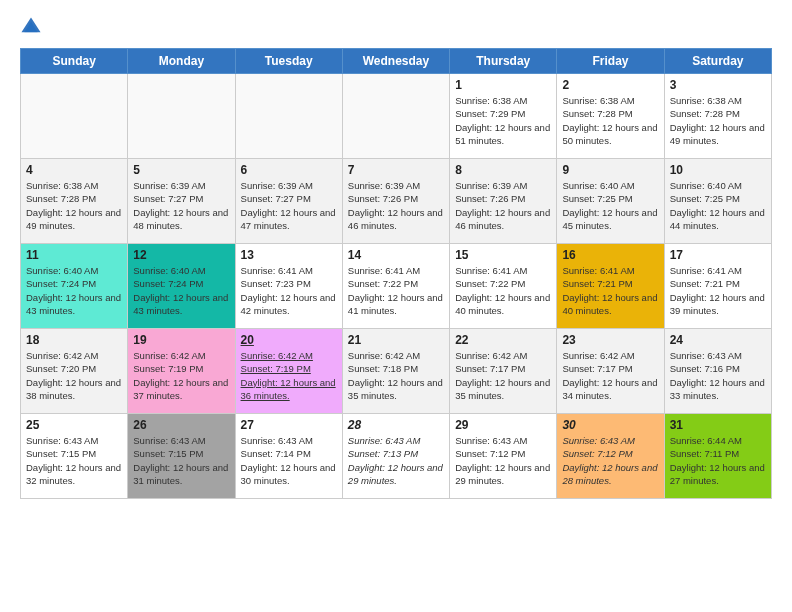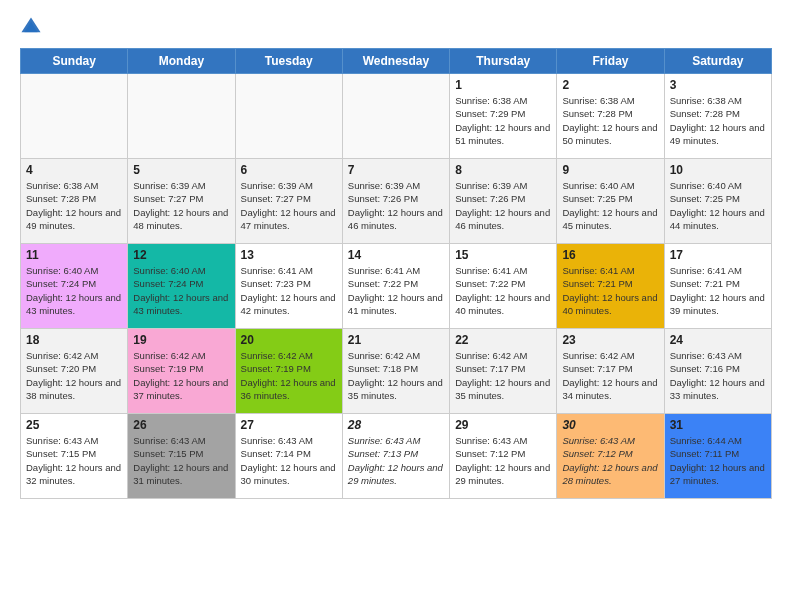--- a/index.html
+++ b/index.html
@@ -178,21 +178,21 @@
           <td style="background: rgb(242, 242, 242);">
             <span class="day-num">9</span>
             <div class="day-info">Sunrise: 6:40 AM<br>Sunset: 7:25 PM<br>Daylight: 12 hours and 45 minutes.</div>
           </td>
           <td style="background: rgb(242, 242, 242);">
             <span class="day-num">10</span>
             <div class="day-info">Sunrise: 6:40 AM<br>Sunset: 7:25 PM<br>Daylight: 12 hours and 44 minutes.</div>
           </td>
         </tr>
         <tr>
-          <td style="background: #f0abfc;">
+          <td style="background: #5eead4;">
             <span class="day-num">11</span>
             <div class="day-info">Sunrise: 6:40 AM<br>Sunset: 7:24 PM<br>Daylight: 12 hours and 43 minutes.</div>
           </td>
           <td style="background: #14b8a6;">
             <span class="day-num">12</span>
             <div class="day-info">Sunrise: 6:40 AM<br>Sunset: 7:24 PM<br>Daylight: 12 hours and 43 minutes.</div>
           </td>
           <td style="background: rgb(255, 255, 255);">
             <span class="day-num">13</span>
             <div class="day-info">Sunrise: 6:41 AM<br>Sunset: 7:23 PM<br>Daylight: 12 hours and 42 minutes.</div>
@@ -216,21 +216,21 @@
         </tr>
         <tr>
           <td style="background: rgb(242, 242, 242);">
             <span class="day-num">18</span>
             <div class="day-info">Sunrise: 6:42 AM<br>Sunset: 7:20 PM<br>Daylight: 12 hours and 38 minutes.</div>
           </td>
           <td style="background: #f9a8d4;">
             <span class="day-num">19</span>
             <div class="day-info">Sunrise: 6:42 AM<br>Sunset: 7:19 PM<br>Daylight: 12 hours and 37 minutes.</div>
           </td>
-          <td style="background: #84cc16;">
+          <td style="background: #f0abfc; text-decoration: underline;">
             <span class="day-num">20</span>
             <div class="day-info">Sunrise: 6:42 AM<br>Sunset: 7:19 PM<br>Daylight: 12 hours and 36 minutes.</div>
           </td>
           <td style="background: rgb(242, 242, 242);">
             <span class="day-num">21</span>
             <div class="day-info">Sunrise: 6:42 AM<br>Sunset: 7:18 PM<br>Daylight: 12 hours and 35 minutes.</div>
           </td>
           <td style="background: rgb(242, 242, 242);">
             <span class="day-num">22</span>
             <div class="day-info">Sunrise: 6:42 AM<br>Sunset: 7:17 PM<br>Daylight: 12 hours and 35 minutes.</div>
@@ -262,20 +262,20 @@
             <div class="day-info">Sunrise: 6:43 AM<br>Sunset: 7:13 PM<br>Daylight: 12 hours and 29 minutes.</div>
           </td>
           <td style="background: rgb(255, 255, 255);">
             <span class="day-num">29</span>
             <div class="day-info">Sunrise: 6:43 AM<br>Sunset: 7:12 PM<br>Daylight: 12 hours and 29 minutes.</div>
           </td>
           <td style="background: #fdba74; font-style: italic;">
             <span class="day-num">30</span>
             <div class="day-info">Sunrise: 6:43 AM<br>Sunset: 7:12 PM<br>Daylight: 12 hours and 28 minutes.</div>
           </td>
-          <td style="background: #3b82f6; margin-top: 36px;">
+          <td style="background: #84cc16; margin-top: 36px;">
             <span class="day-num">31</span>
             <div class="day-info">Sunrise: 6:44 AM<br>Sunset: 7:11 PM<br>Daylight: 12 hours and 27 minutes.</div>
           </td>
         </tr>
       </tbody>
   </table>
 </div>
 
 </body></html>

